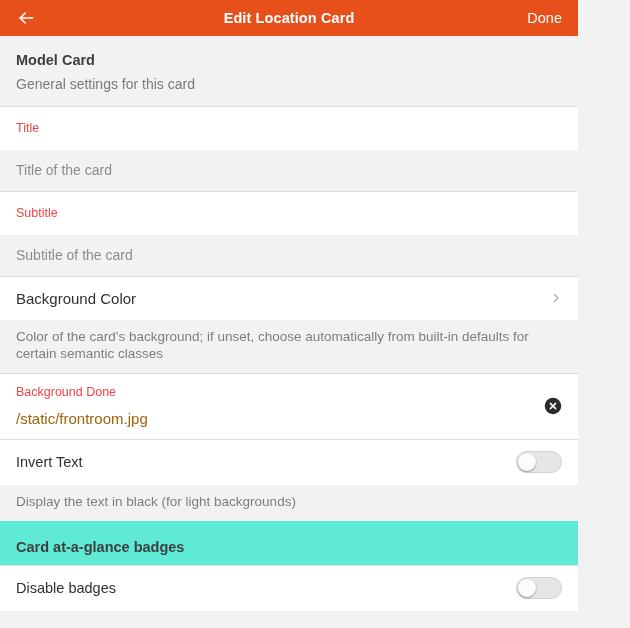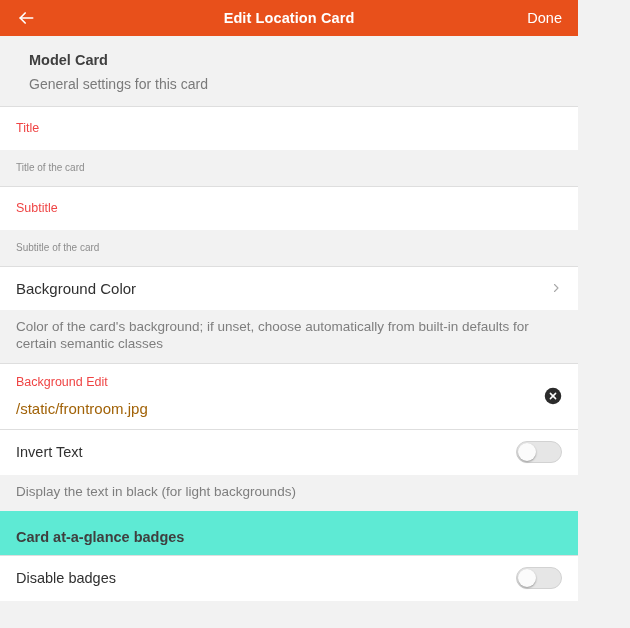--- a/index.html
+++ b/index.html
@@ -60,21 +60,21 @@
   }
 
   
   .content {
     flex: 1 1 auto;
     overflow: hidden;
     background: #f2f2f2;
   }
 
   .section-head {
-    padding: 16px 16px 14px 29px;
+    padding: 16px 16px 14px 16px;
     background: #f2f2f2;
   }
   .section-title {
     font-size: 14.5px;
     font-weight: bold;
     color: #3f3f3f;
     margin-bottom: 8px;
   }
   .section-sub {
     font-size: 14px;
@@ -106,21 +106,21 @@
   .value-text {
     font-size: 15px;
     color: #a16207;
     margin-top: 11px;
   }
   .placeholder-row {
     background: #f2f2f2;
     padding: 12px 16px 13px 16px;
   }
   .placeholder-text {
-    font-size: 10px;
+    font-size: 14px;
     color: #8d8d8d;
   }
   .help-row {
     background: #f2f2f2;
     padding: 9px 16px 10px 16px;
   }
   .help-text {
     font-size: 13.5px;
     color: #7e7e7e;
     line-height: 1.25;
@@ -228,21 +228,21 @@
           <polyline points="9,5 16,12 9,19"></polyline>
         </svg>
       </span>
     </div>
     <div class="help-row">
       <div class="help-text">Color of the card's background; if unset, choose automatically from built-in defaults for certain semantic classes</div>
     </div>
 
     <div class="row">
       <div class="row-main">
-        <div class="label-small">Background Edit</div>
+        <div class="label-small">Background Done</div>
         <div class="value-text">/static/frontroom.jpg</div>
       </div>
       <span class="clear-icon">
         <svg width="18" height="18" viewBox="0 0 24 24">
           <circle cx="12" cy="12" r="11" fill="#2b2b2b"></circle>
           <line x1="8.5" y1="8.5" x2="15.5" y2="15.5" stroke="#ffffff" stroke-width="2" stroke-linecap="round"></line>
           <line x1="15.5" y1="8.5" x2="8.5" y2="15.5" stroke="#ffffff" stroke-width="2" stroke-linecap="round"></line>
         </svg>
       </span>
     </div>

